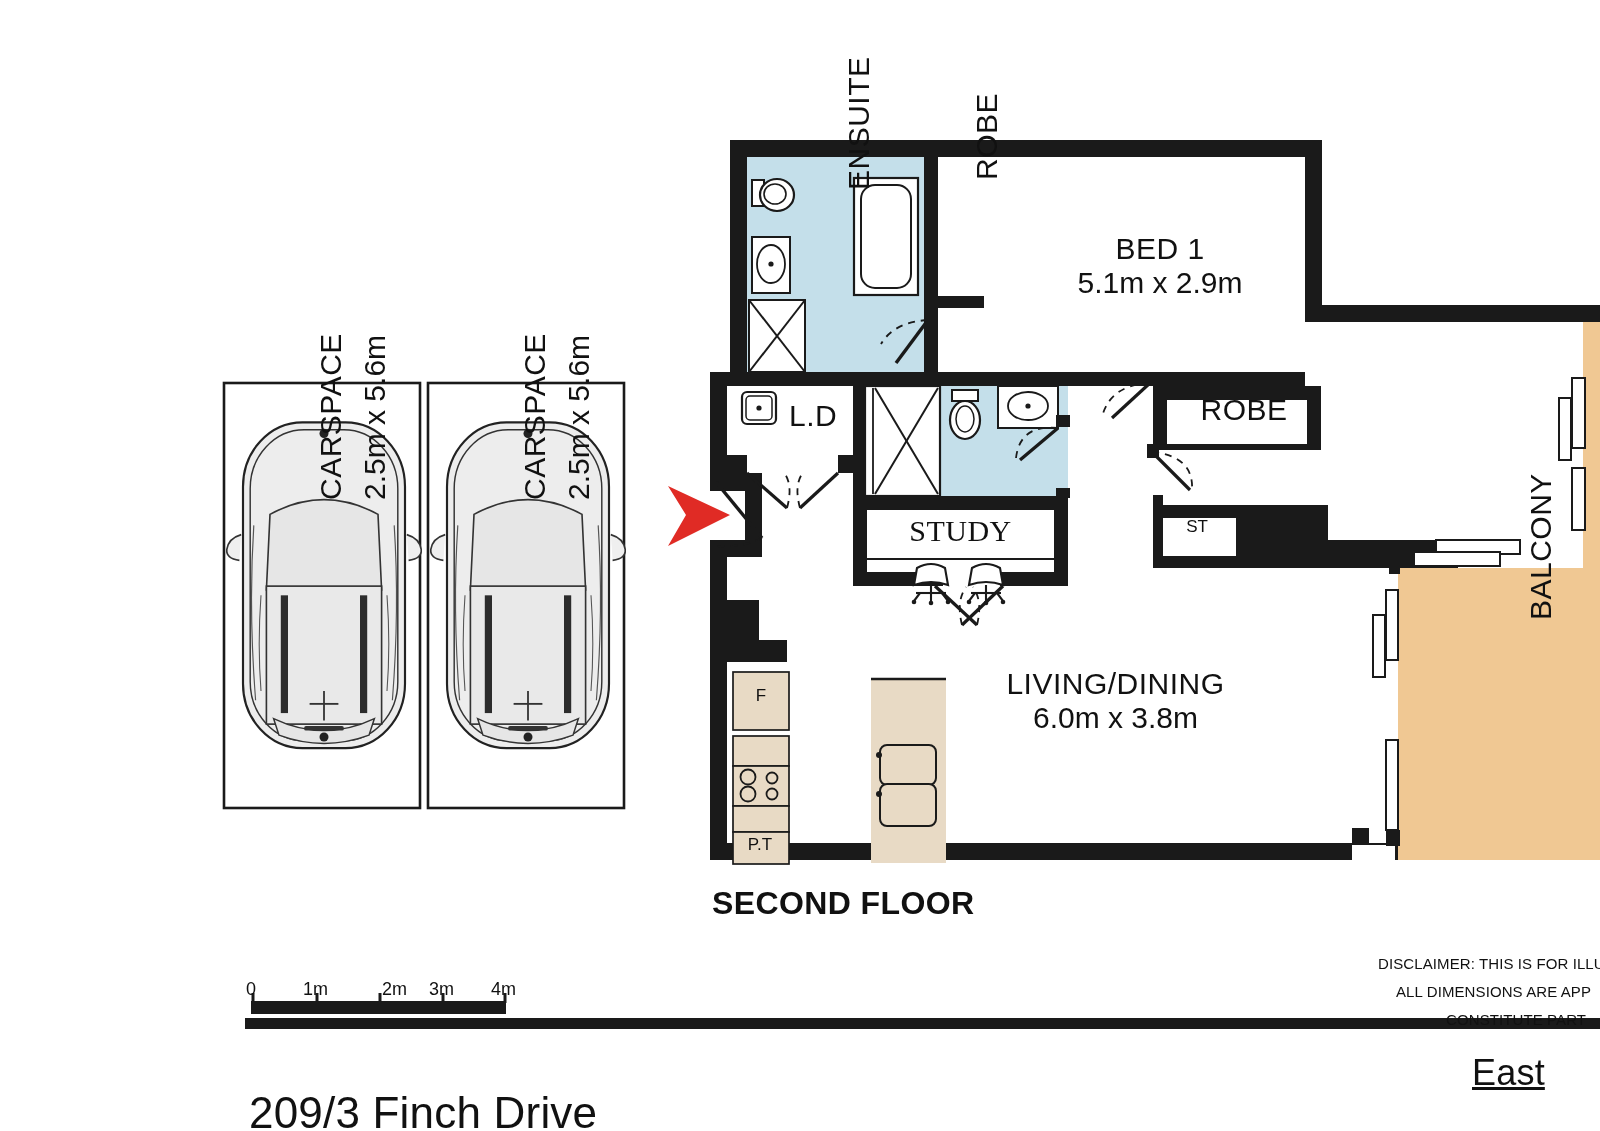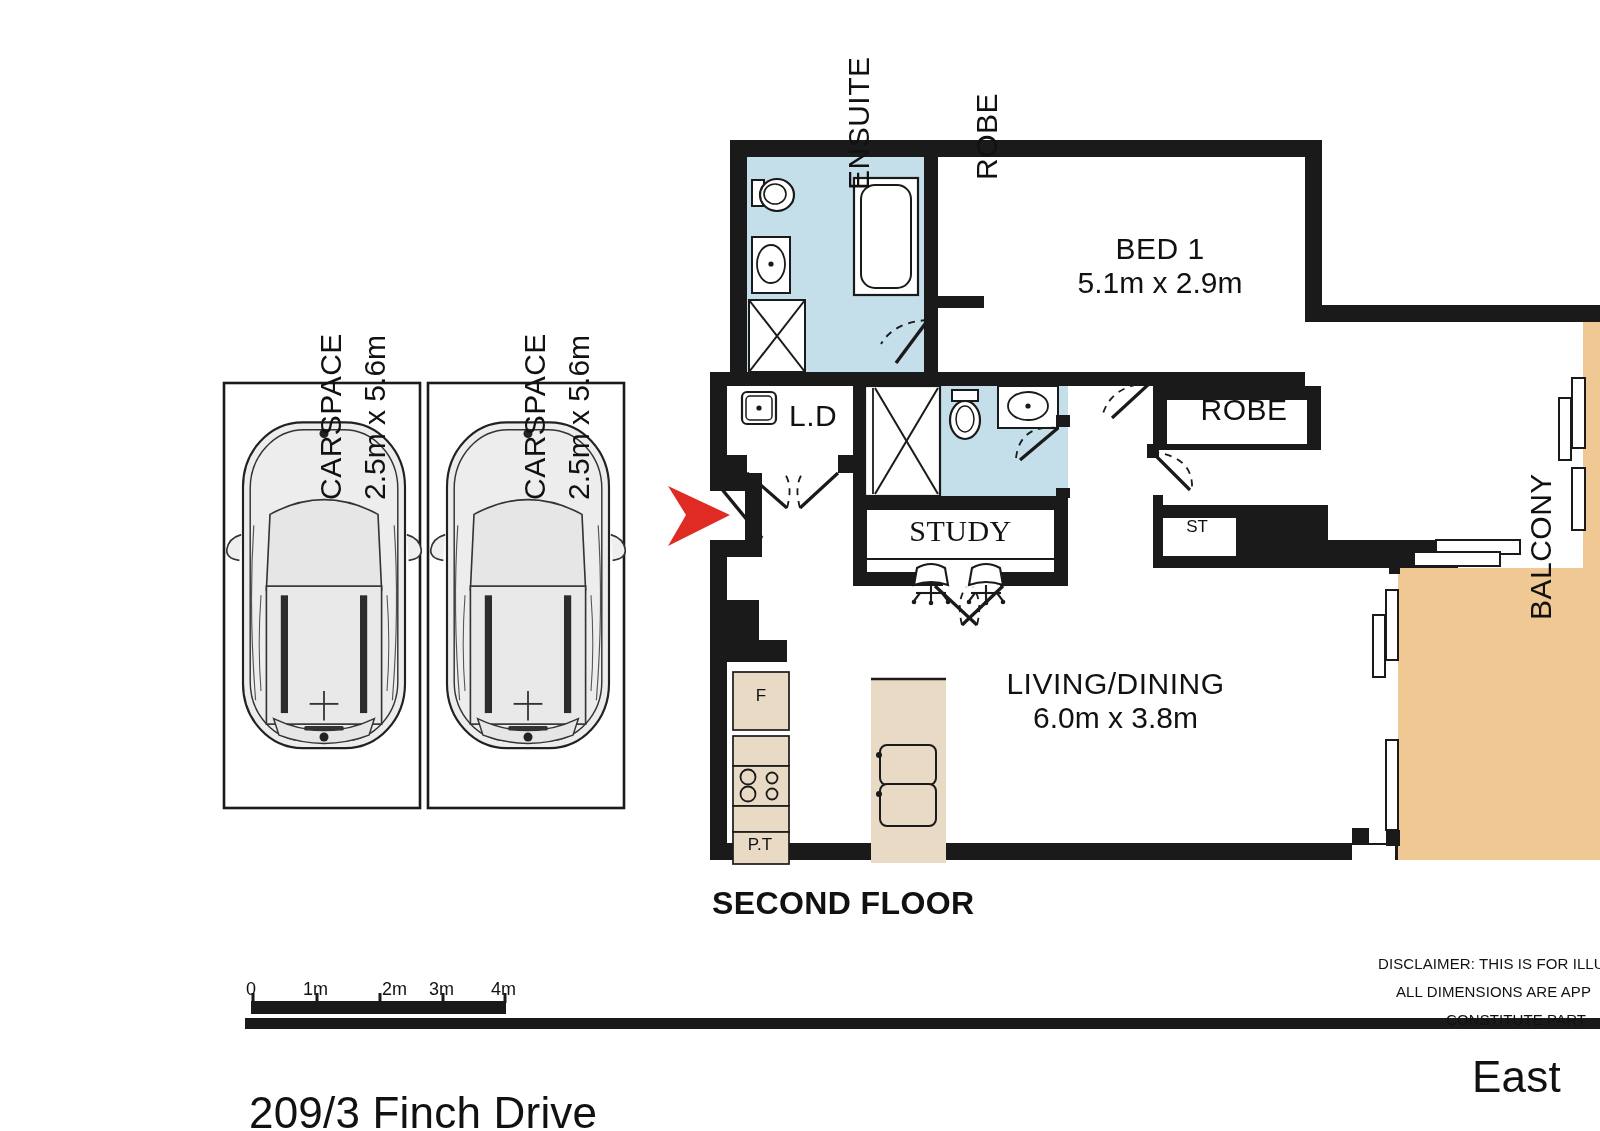--- a/index.html
+++ b/index.html
@@ -10,21 +10,21 @@
   }
   #stage{position:absolute;left:0;top:0;width:1600px;height:1131px;}
   svg#plan{position:absolute;left:0;top:0;width:1600px;height:1131px;}
   .lbl{position:absolute;white-space:nowrap;font-family:"Liberation Sans", sans-serif;color:#111;}
   .rm-name{font-size:30px;letter-spacing:.5px;}
   .rm-dim{font-size:30px;}
   .small-lbl{font-size:17px;}
   .center{text-align:center;}
   .floor-title{font-size:32px;font-weight:700;letter-spacing:.4px;}
   .addr{font-size:44px;font-weight:400;letter-spacing:.2px;}
-  .suburb{font-size:44px;font-weight:400;letter-spacing:.2px;}
+  .suburb{font-size:36px;font-weight:400;letter-spacing:.2px;text-decoration:underline;}
   .disc{font-size:15px;letter-spacing:.1px;text-align:right;}
   .scale-num{font-size:18px;}
 </style>
 </head>
 <body>
 
 <div id="stage">
 
   <svg id="plan" viewBox="0 0 1600 1131">
     <defs>

